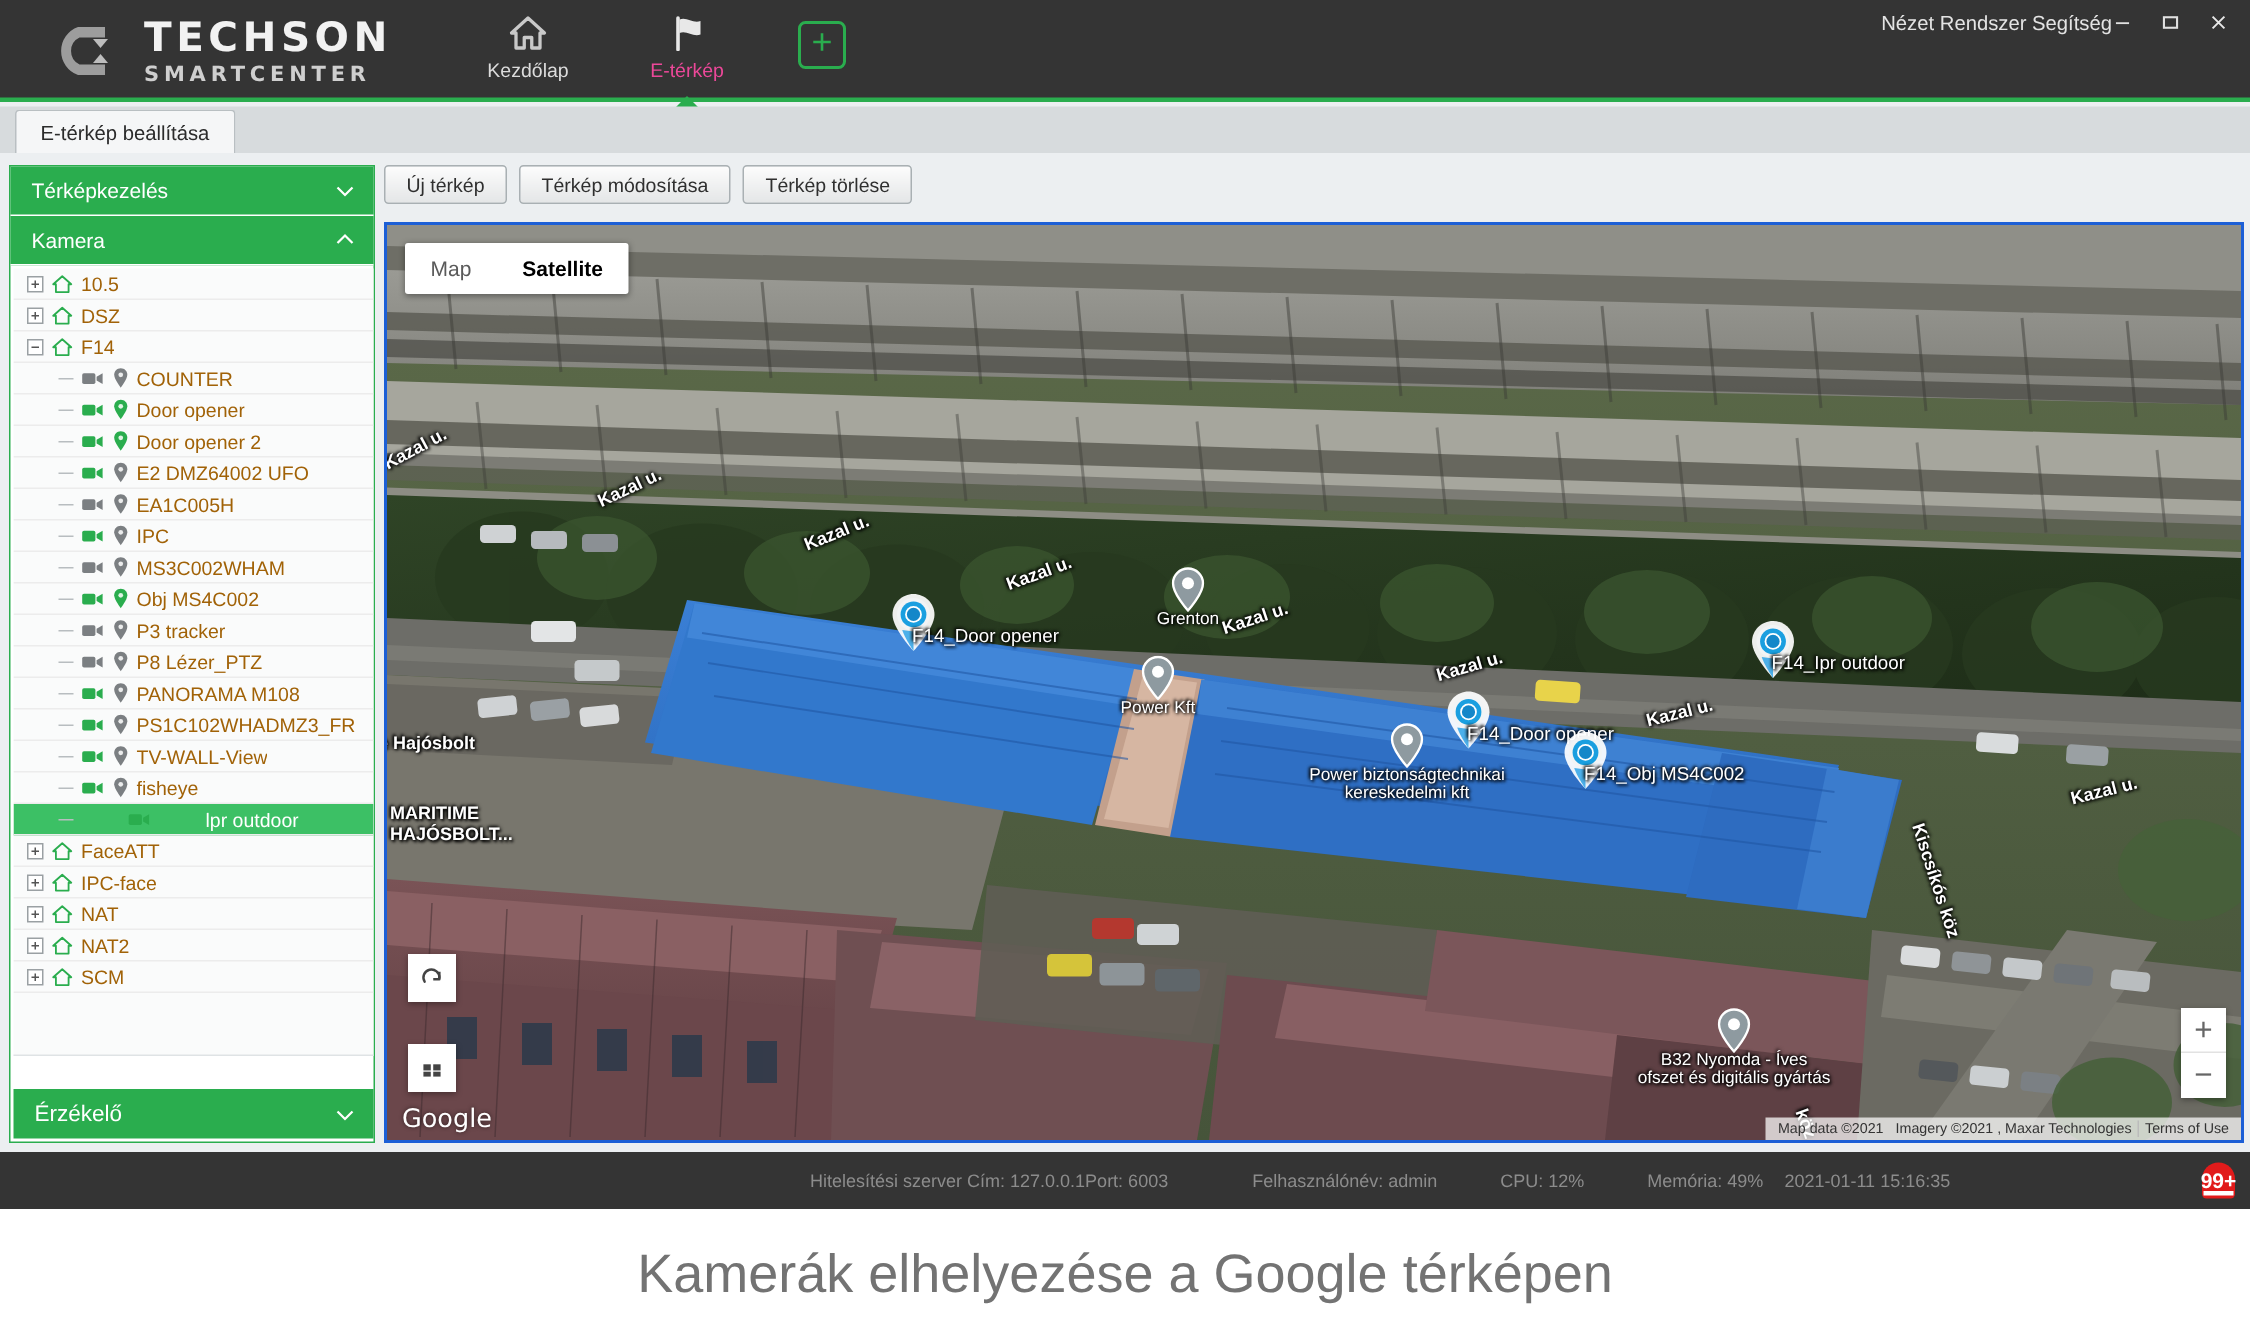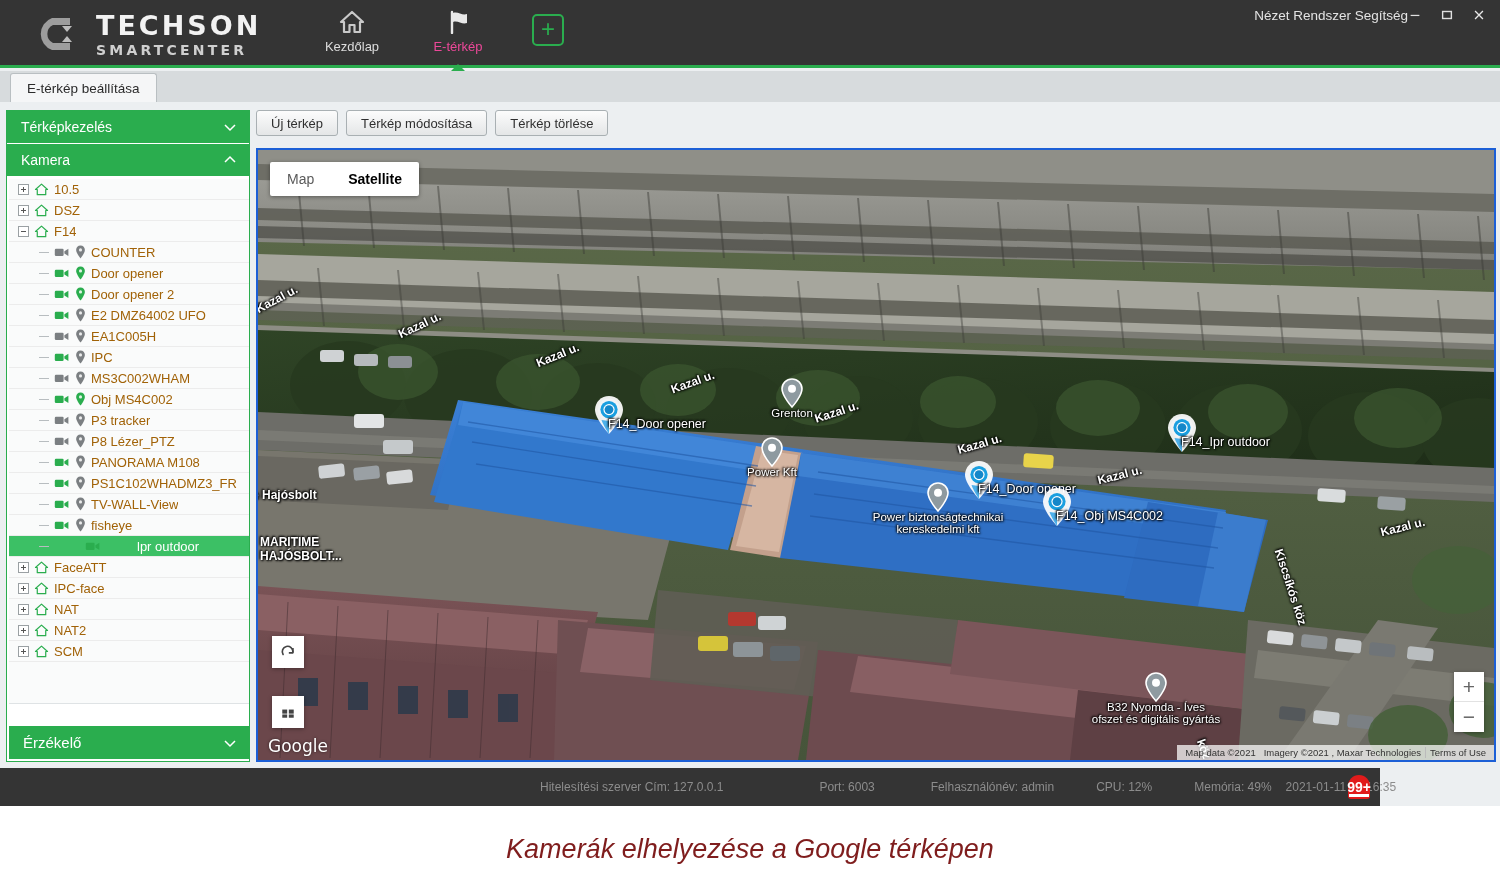--- a/index.html
+++ b/index.html
@@ -242,21 +242,21 @@
     display: flex; align-items: center; height: 15px;
     background: rgba(255,255,255,.72);
     font-size: 9.5px; color: #333; padding: 0 4px;
   }
   .attrib span { padding: 0 4px; }
   .attrib .sep { border-left: 1px solid #bbb; }
 
   
   .statusbar {
     position: absolute; left: 0; top: 768px;
-    width: 1380px; height: 38px;
+    width: 1500px; height: 38px;
     background: #343434;
     display: flex; align-items: center;
   }
   .st { font-size: 12px; color: #8c8c8c; white-space: nowrap; }
   .badge {
     position: absolute; right: 10px; top: 7px;
     width: 22px; height: 24px; background: #e11b1b;
     border-radius: 11px 11px 3px 3px;
     display: flex; align-items: center; justify-content: center;
     font-size: 14px; color: #ffffff; font-weight: 700;
@@ -267,21 +267,21 @@
   }
 
   
   .caption {
     position: absolute; left: 0; top: 806px;
     width: 1500px; height: 86px;
     display: flex; align-items: center; justify-content: center;
     background: #ffffff;
   }
   .caption span {
-    font-size: 27px; font-style: italic; color: #7f1d1d;
+    font-size: 36px; color: #737373;
     font-family: "Liberation Sans", sans-serif;
   }
 </style>
 </head>
 <body>
 
 <div id="app">
 
   <div class="topbar">
 
@@ -1008,21 +1008,21 @@
           <span>Map data ©2021</span>
           <span>Imagery ©2021 , Maxar Technologies</span>
           <span class="sep">Terms of Use</span>
         </div>
       </div>
     </div>
   </div>
 
   <div class="statusbar">
     <span class="st" style="margin-left:540px;">Hitelesítési szerver Cím: 127.0.0.1</span>
-    <span class="st" style="margin-left:96px;">Port: 6003</span>
+    <span class="st" style="">Port: 6003</span>
     <span class="st" style="margin-left:56px;">Felhasználónév: admin</span>
     <span class="st" style="margin-left:42px;">CPU: 12%</span>
     <span class="st" style="margin-left:42px;">Memória: 49%</span>
     <span class="st" style="margin-left:14px;">2021-01-11 15:16:35</span>
     <span class="badge">99+</span>
   </div>
 </div>
 
 <div class="caption">
   <span>Kamerák elhelyezése a Google térképen</span>

